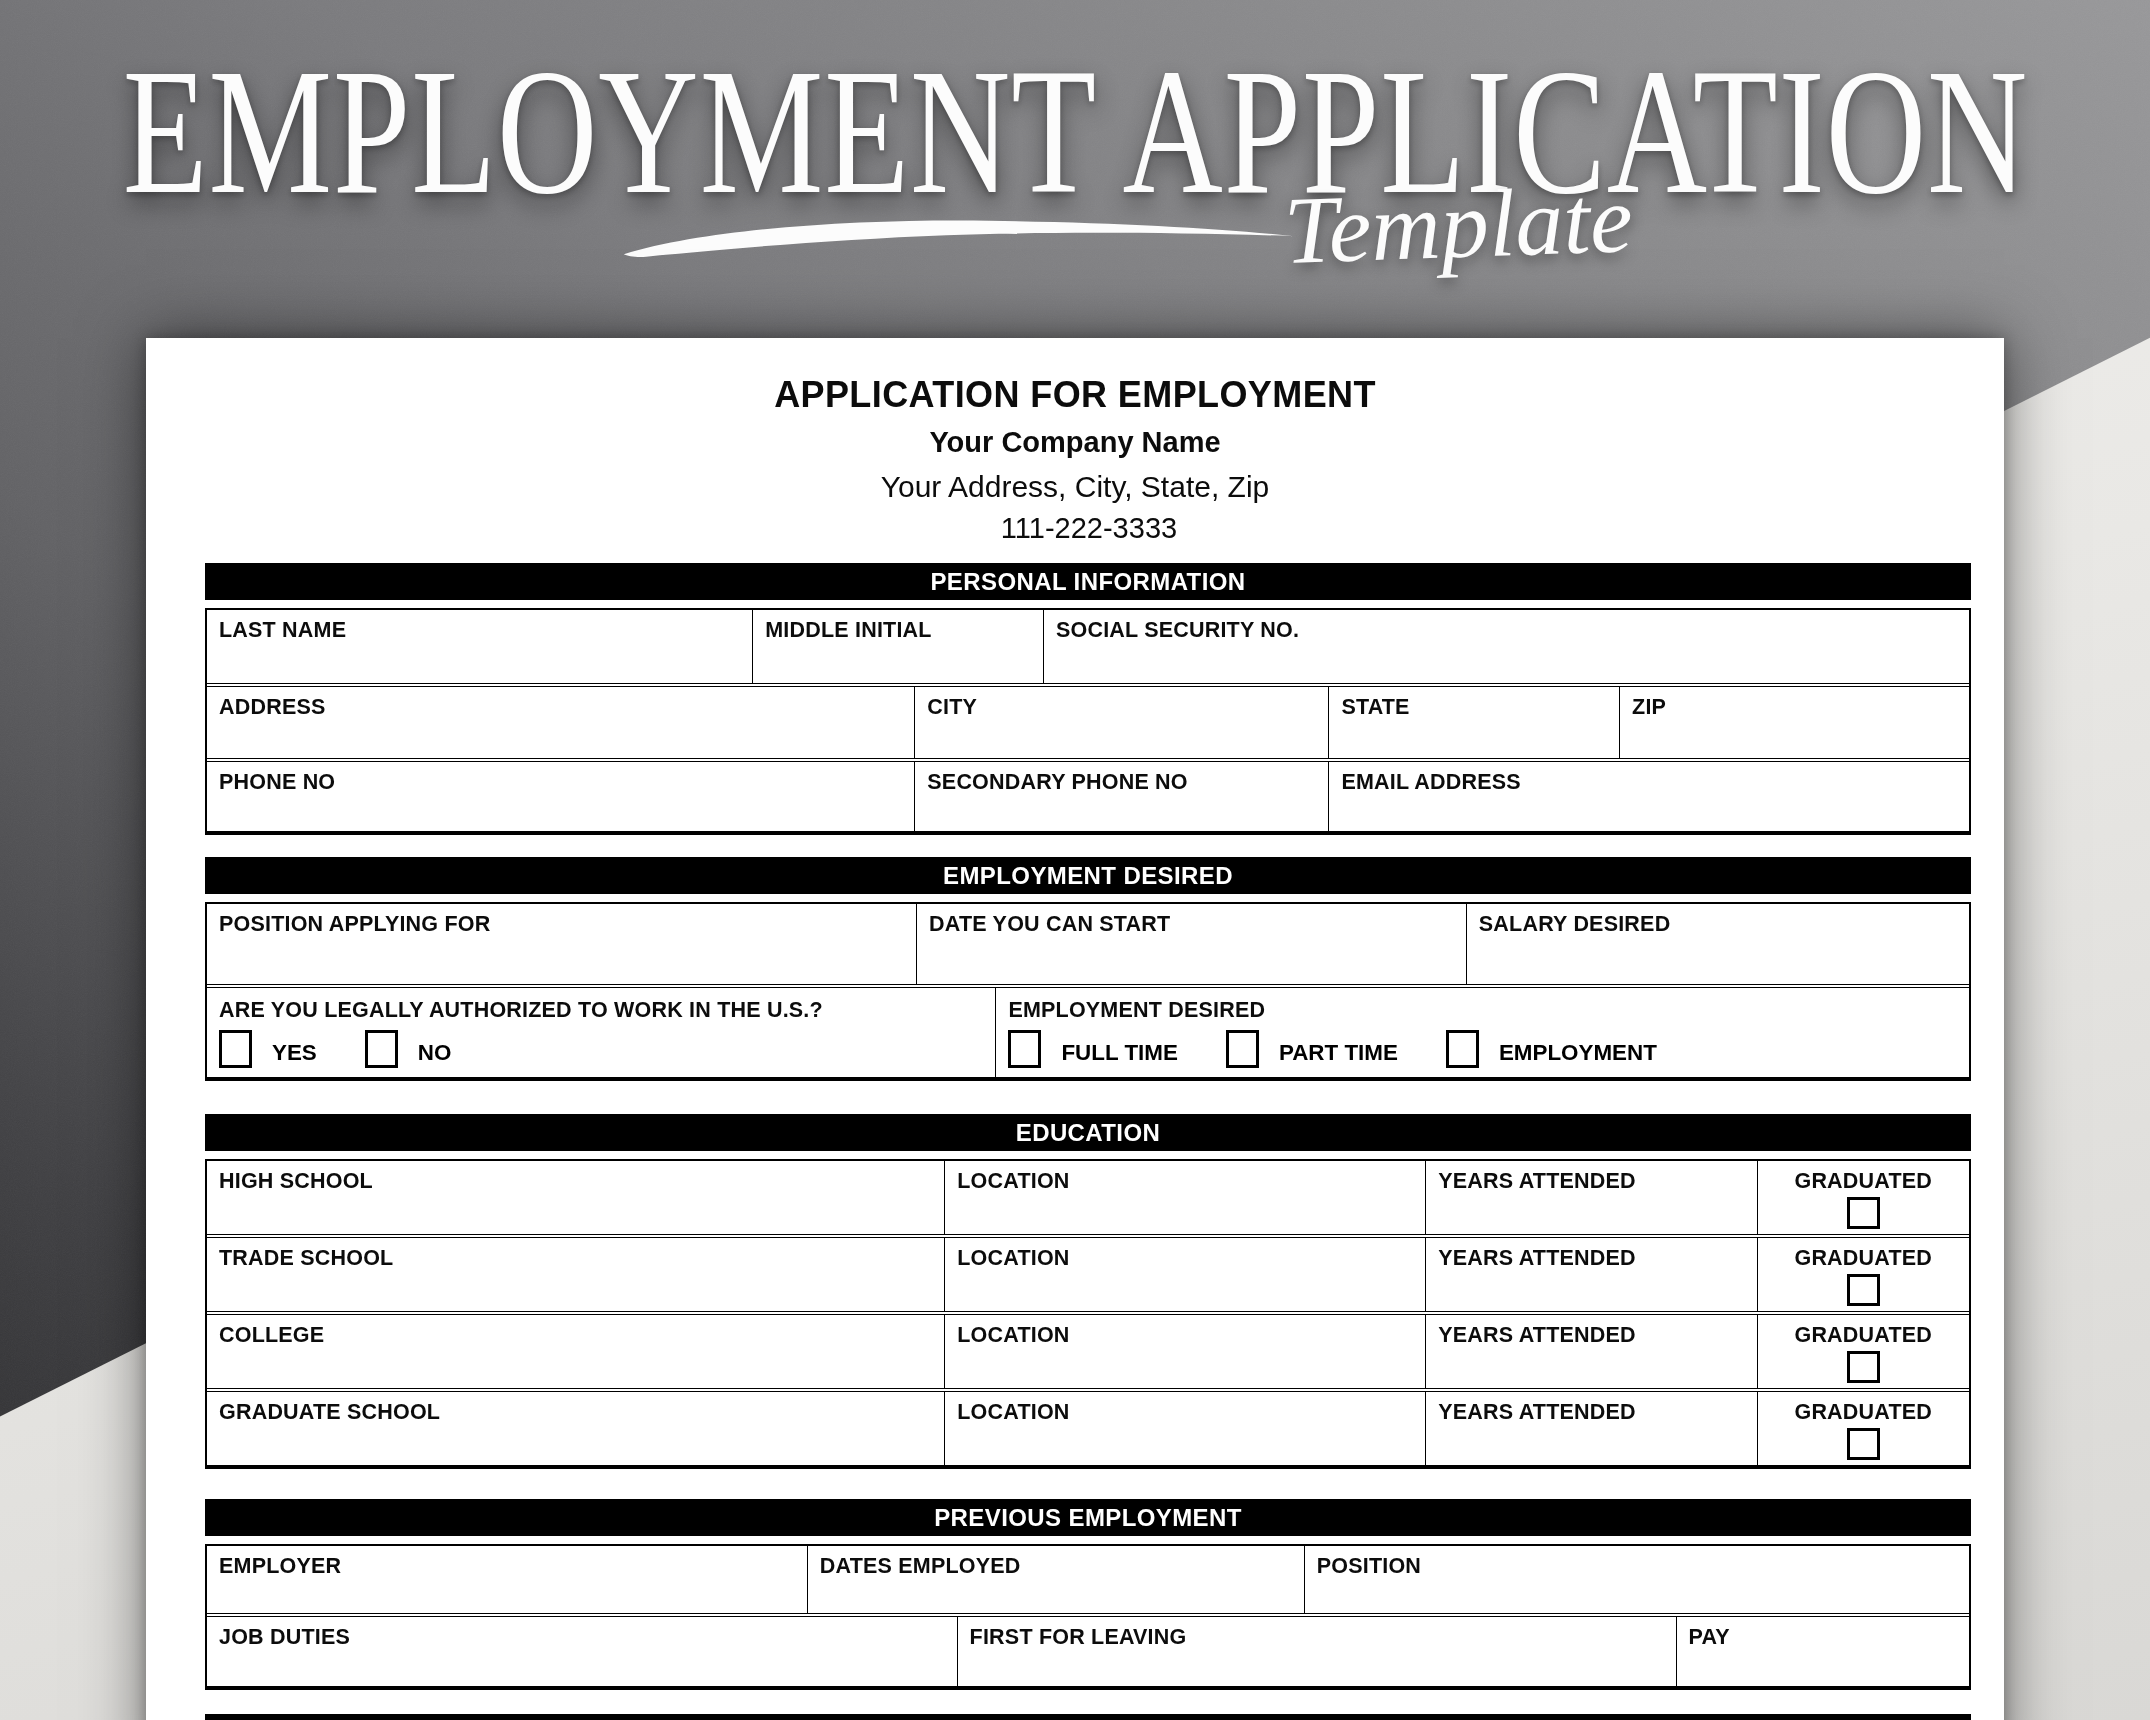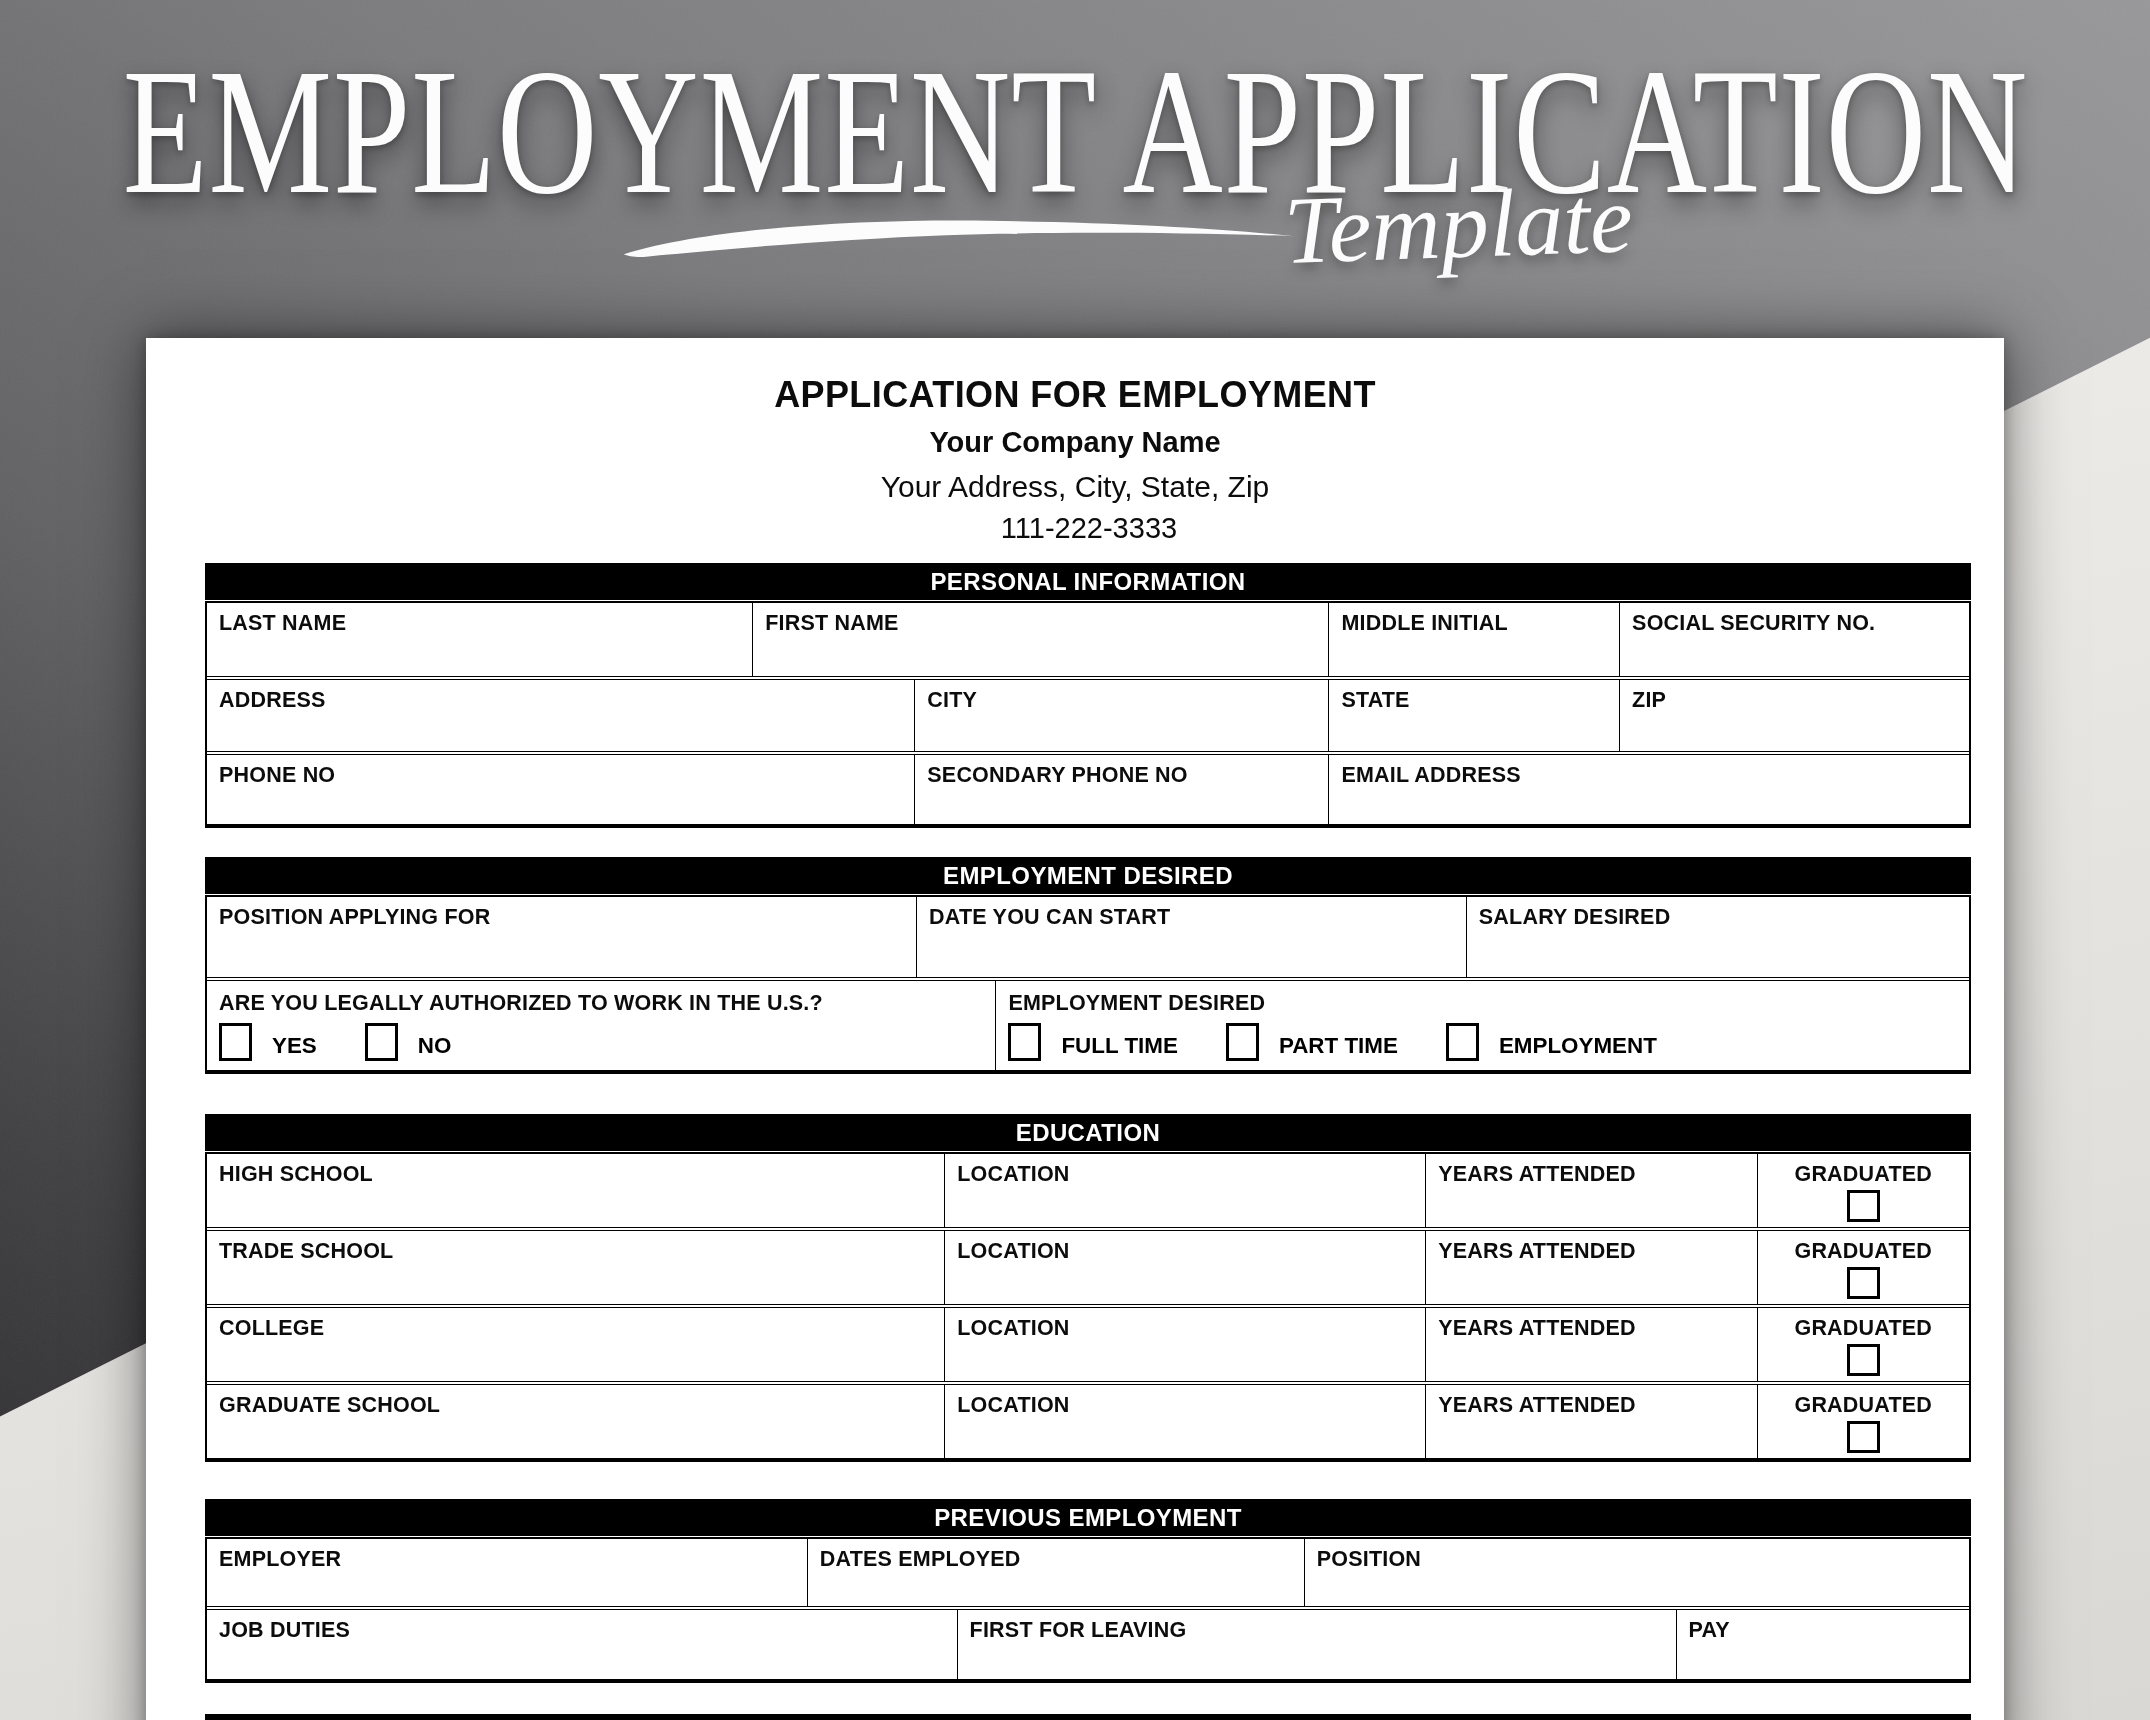--- a/index.html
+++ b/index.html
@@ -33,21 +33,21 @@
 
   .form-header{position:absolute;left:0;top:36px;width:100%;text-align:center;color:#0c0c0c;}
   .form-title{font-size:36px;font-weight:bold;letter-spacing:0.4px;margin-bottom:10.3px;}
   .form-company{font-size:29px;font-weight:bold;margin-bottom:10.3px;}
   .form-address{font-size:30px;margin-bottom:8.6px;}
   .form-phone{font-size:29px;margin-left:28px;}
 
   
   .tbl{position:absolute;left:59px;width:1766px;}
   .bar{height:37px;background:#000;color:#fff;text-align:center;
-       font-size:24px;font-weight:bold;line-height:38px;letter-spacing:0.4px;margin-bottom:1px;}
+       font-size:24px;font-weight:bold;line-height:38px;letter-spacing:0.4px;margin-bottom:8px;}
   .grid{border:2.6px solid #000;border-bottom-width:4.3px;background:#fff;}
   .row{display:flex;border-bottom:4.3px double #000;}
   .row:last-child{border-bottom:none;}
   .cell{box-sizing:border-box;border-right:1.7px solid #000;padding:7.7px 10.3px 5.2px 12px;
         position:relative;display:flex;flex-direction:column;}
   .cell:last-child{border-right:none;}
   .lbl{font-size:21.5px;font-weight:bold;color:#0c0c0c;letter-spacing:0.2px;}
   .cell.centered{align-items:center;text-align:right;padding-left:3.4px;padding-right:3.4px;}
 
   
@@ -90,23 +90,20 @@
       <div class="form-phone">111-222-3333</div>
     </div>
 
     <section class="tbl" style="top:225px">
       <div class="bar">PERSONAL INFORMATION</div>
       <div class="grid">
         <div class="row" style="height:73px">
           <div class="cell" style="width:31%">
               <span class="lbl">LAST NAME</span>
             </div>
-          <div class="cell" style="width:32.7%">
-              <span class="lbl">FIRST NAME</span>
-            </div>
           <div class="cell" style="width:16.5%">
               <span class="lbl">MIDDLE INITIAL</span>
             </div>
           <div class="cell" style="width:19.8%">
               <span class="lbl">SOCIAL SECURITY NO.</span>
             </div>
         </div>
         <div class="row" style="height:71px">
           <div class="cell" style="width:40.2%">
               <span class="lbl">ADDRESS</span>

